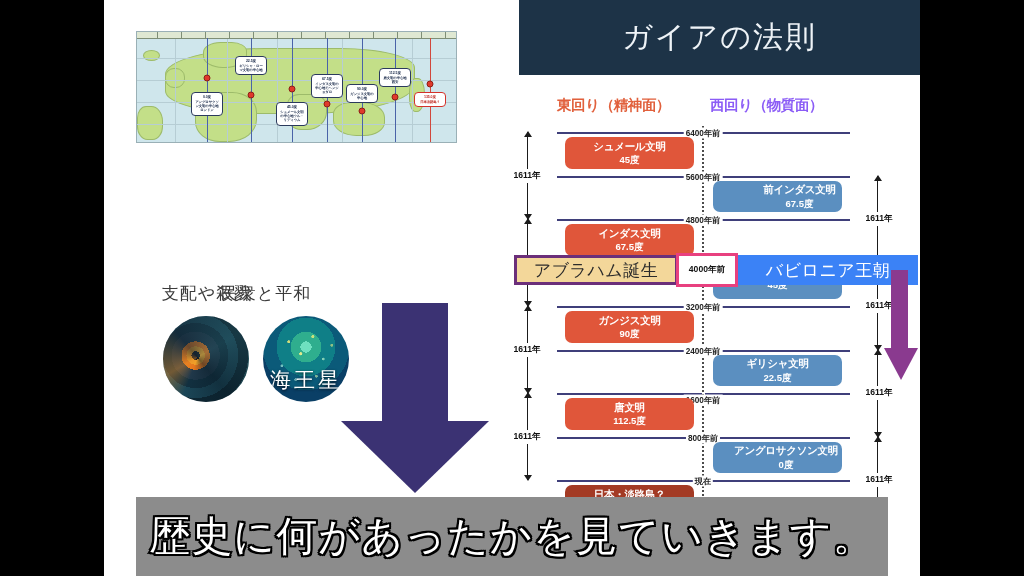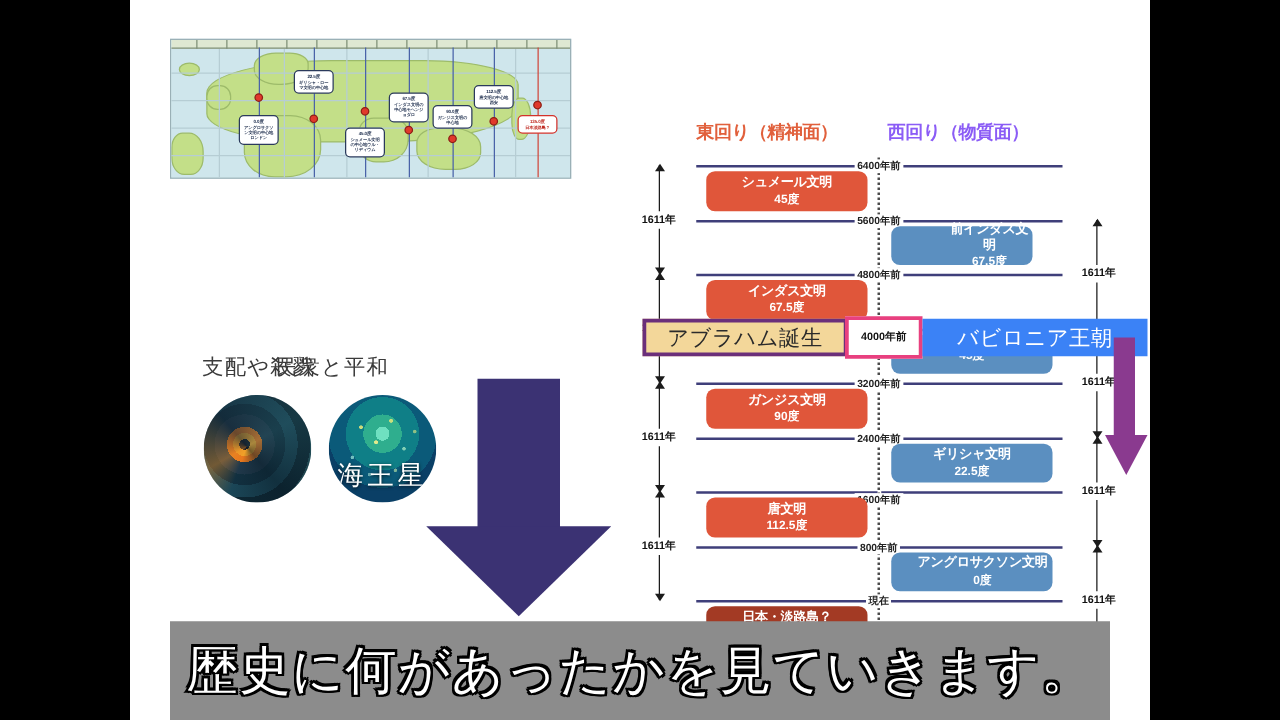--- a/index.html
+++ b/index.html
@@ -302,20 +302,23 @@
       2px 0 0 #000, -2px 0 0 #000, 0 2px 0 #000, 0 -2px 0 #000,
       2px 2px 0 #000, -2px -2px 0 #000, 2px -2px 0 #000, -2px 2px 0 #000;
   }
 </style>
 </head>
 <body>
 
 <div id="stage">
   <div class="slide-bg"></div>
 
+  <div class="title-banner">
+    <div class="title-text">ガイアの法則</div>
+  </div>
 
   <div class="map-box">
     <div class="map-ocean"></div>
     <div class="map-land land-na"></div>
     <div class="map-land land-eurasia"></div>
     <div class="map-land land-scand"></div>
     <div class="map-land land-africa"></div>
     <div class="map-land land-india"></div>
     <div class="map-land land-seasia"></div>
     <div class="map-land land-brit"></div>
@@ -439,21 +442,21 @@
           <div class="cdeg">90度</div>
         </div>
         <div class="civ-box civ-east" style="left: 60px; top: 302px; width: 129px; height: 31.5px;">
           <div class="cname">唐文明</div>
           <div class="cdeg">112.5度</div>
         </div>
         <div class="civ-box civ-dark" style="left: 60px; top: 389px; width: 129px; height: 31.5px;">
           <div class="cname">日本・淡路島？</div>
           <div class="cdeg">135度</div>
         </div>
-        <div class="civ-box civ-west" style="left: 208px; top: 84.5px; width: 113px; height: 31.5px; padding-left: 44px;">
+        <div class="civ-box civ-west" style="left: 208px; top: 84.5px; width: 129px; height: 31.5px; padding-left: 44px;">
           <div class="cname">前インダス文明</div>
           <div class="cdeg">67.5度</div>
         </div>
         <div class="civ-box civ-west" style="left: 208px; top: 171.5px; width: 129px; height: 31.5px;">
           <div class="cname"></div>
           <div class="cdeg">45度</div>
         </div>
         <div class="civ-box civ-west" style="left: 208px; top: 258.5px; width: 129px; height: 31.5px;">
           <div class="cname">ギリシャ文明</div>
           <div class="cdeg">22.5度</div>

